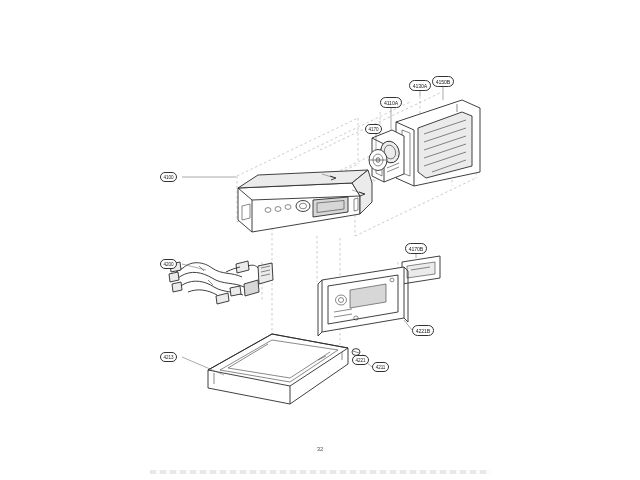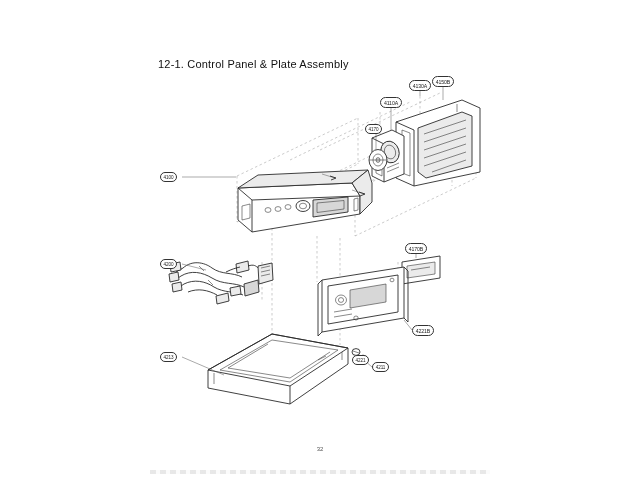--- a/index.html
+++ b/index.html
@@ -123,21 +123,20 @@
     background: repeating-linear-gradient(90deg,#e2e2e2 0 6px,#fafafa 6px 10px);
     opacity: 0.8;
   }
 </style>
 </head>
 <body>
 
 <div class="page">
 
 
-  <div class="subtitle">12-1. Control Panel &amp; Plate Assembly</div>
 
   <svg class="canvas" viewBox="0 0 640 480" xmlns="http://www.w3.org/2000/svg">
     <defs>
       <style>
         .ln  { fill:none; stroke:#2b2b2b; stroke-width:0.9; }
         .lnt { fill:none; stroke:#3a3a3a; stroke-width:0.6; }
         .lead{ fill:none; stroke:#555; stroke-width:0.5; }
         .dash{ fill:none; stroke:#8a8a8a; stroke-width:0.45; stroke-dasharray:2.5 2.5; }
         .fillw { fill:#ffffff; }
         .fillg { fill:#ebebeb; }

